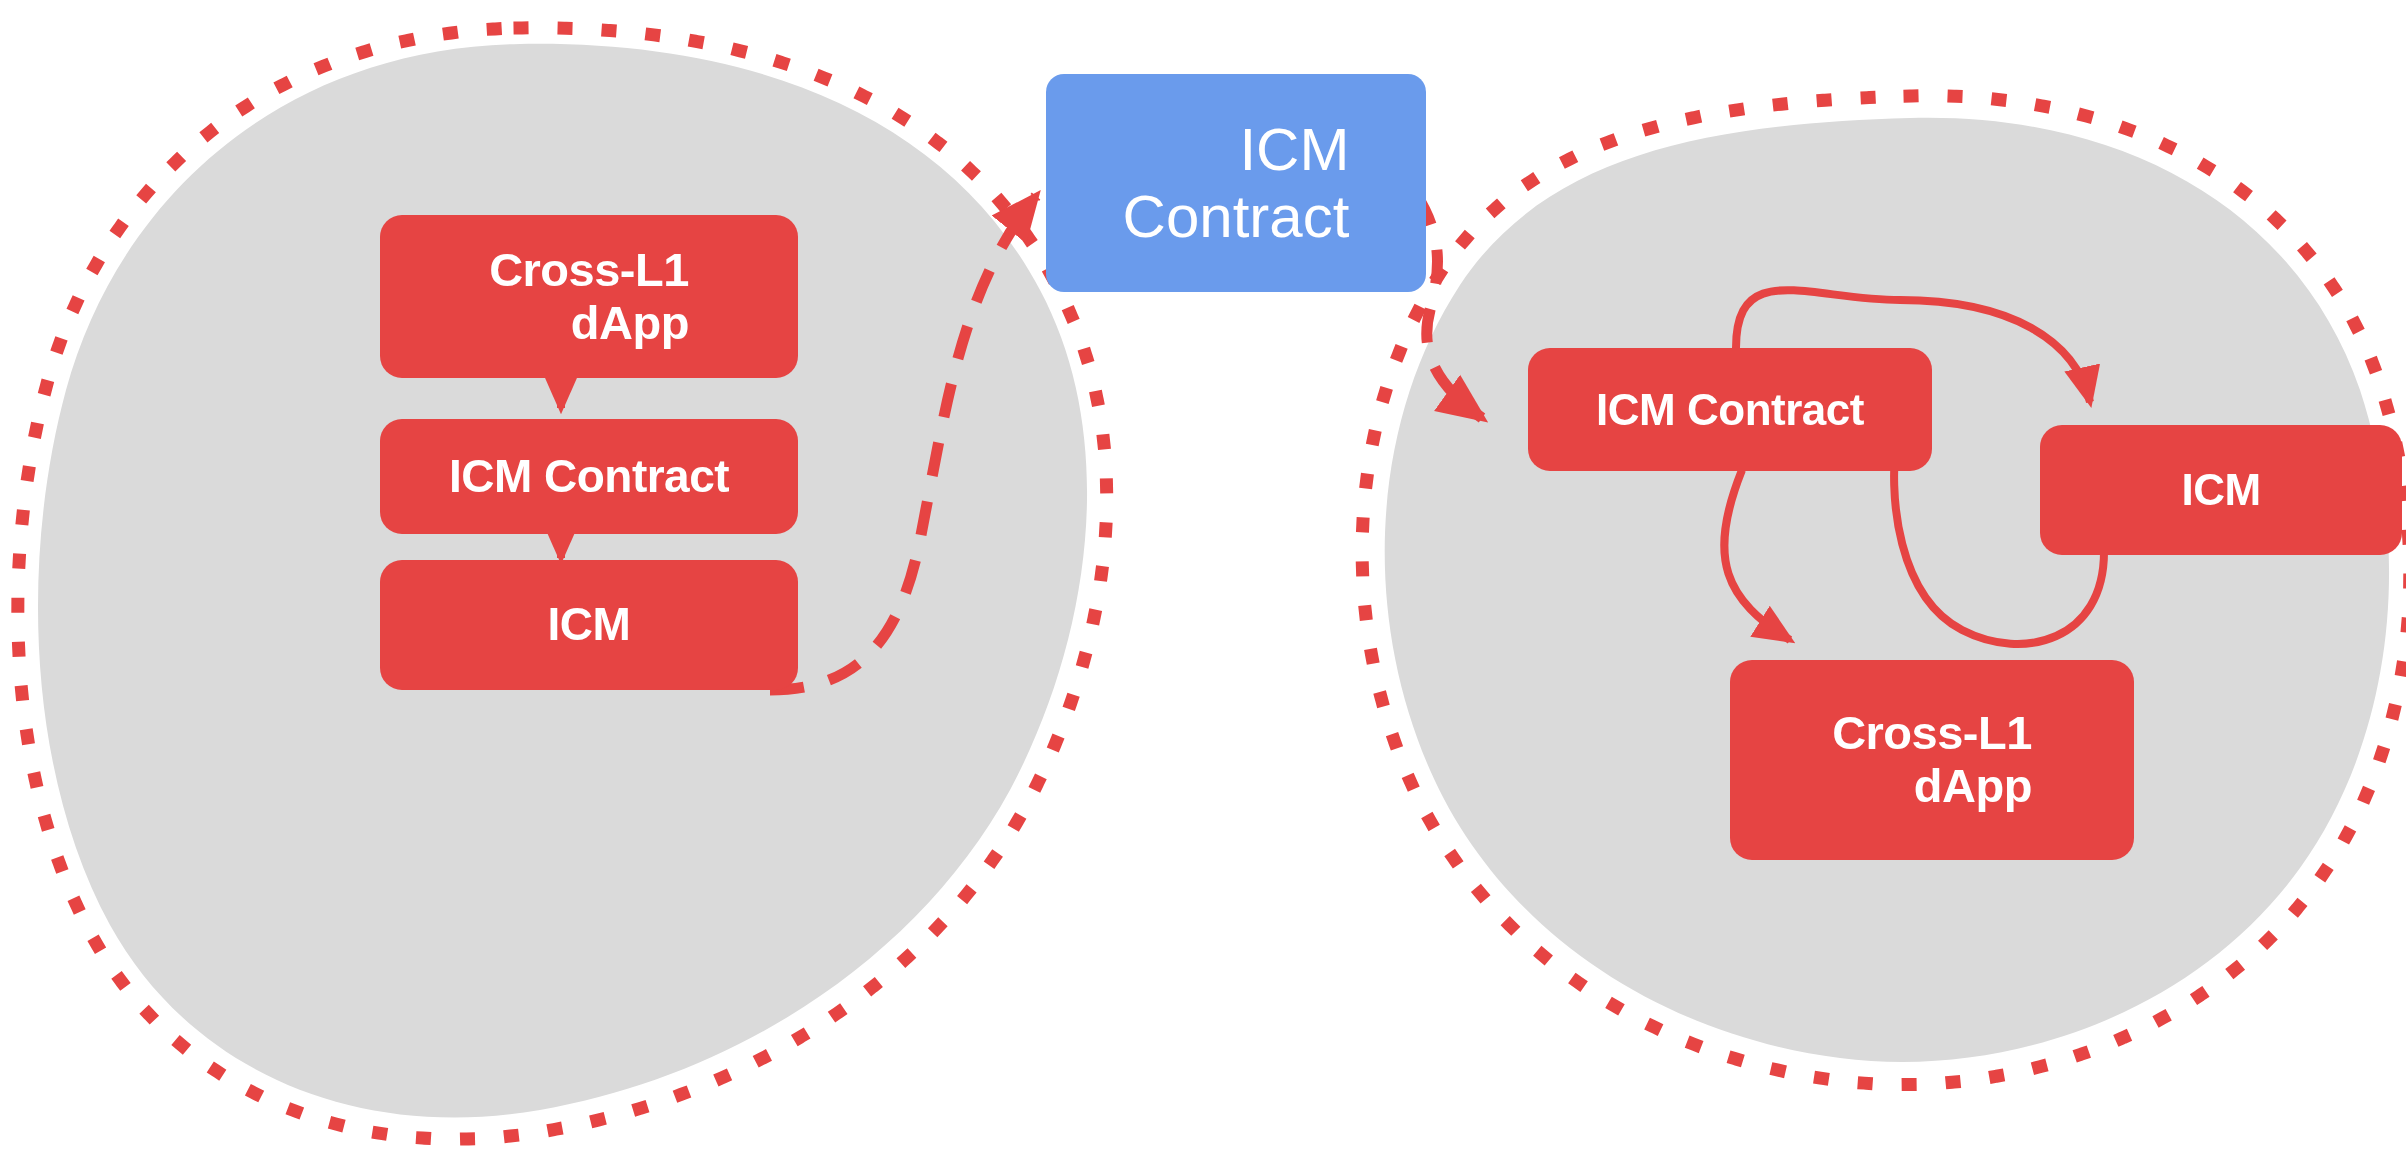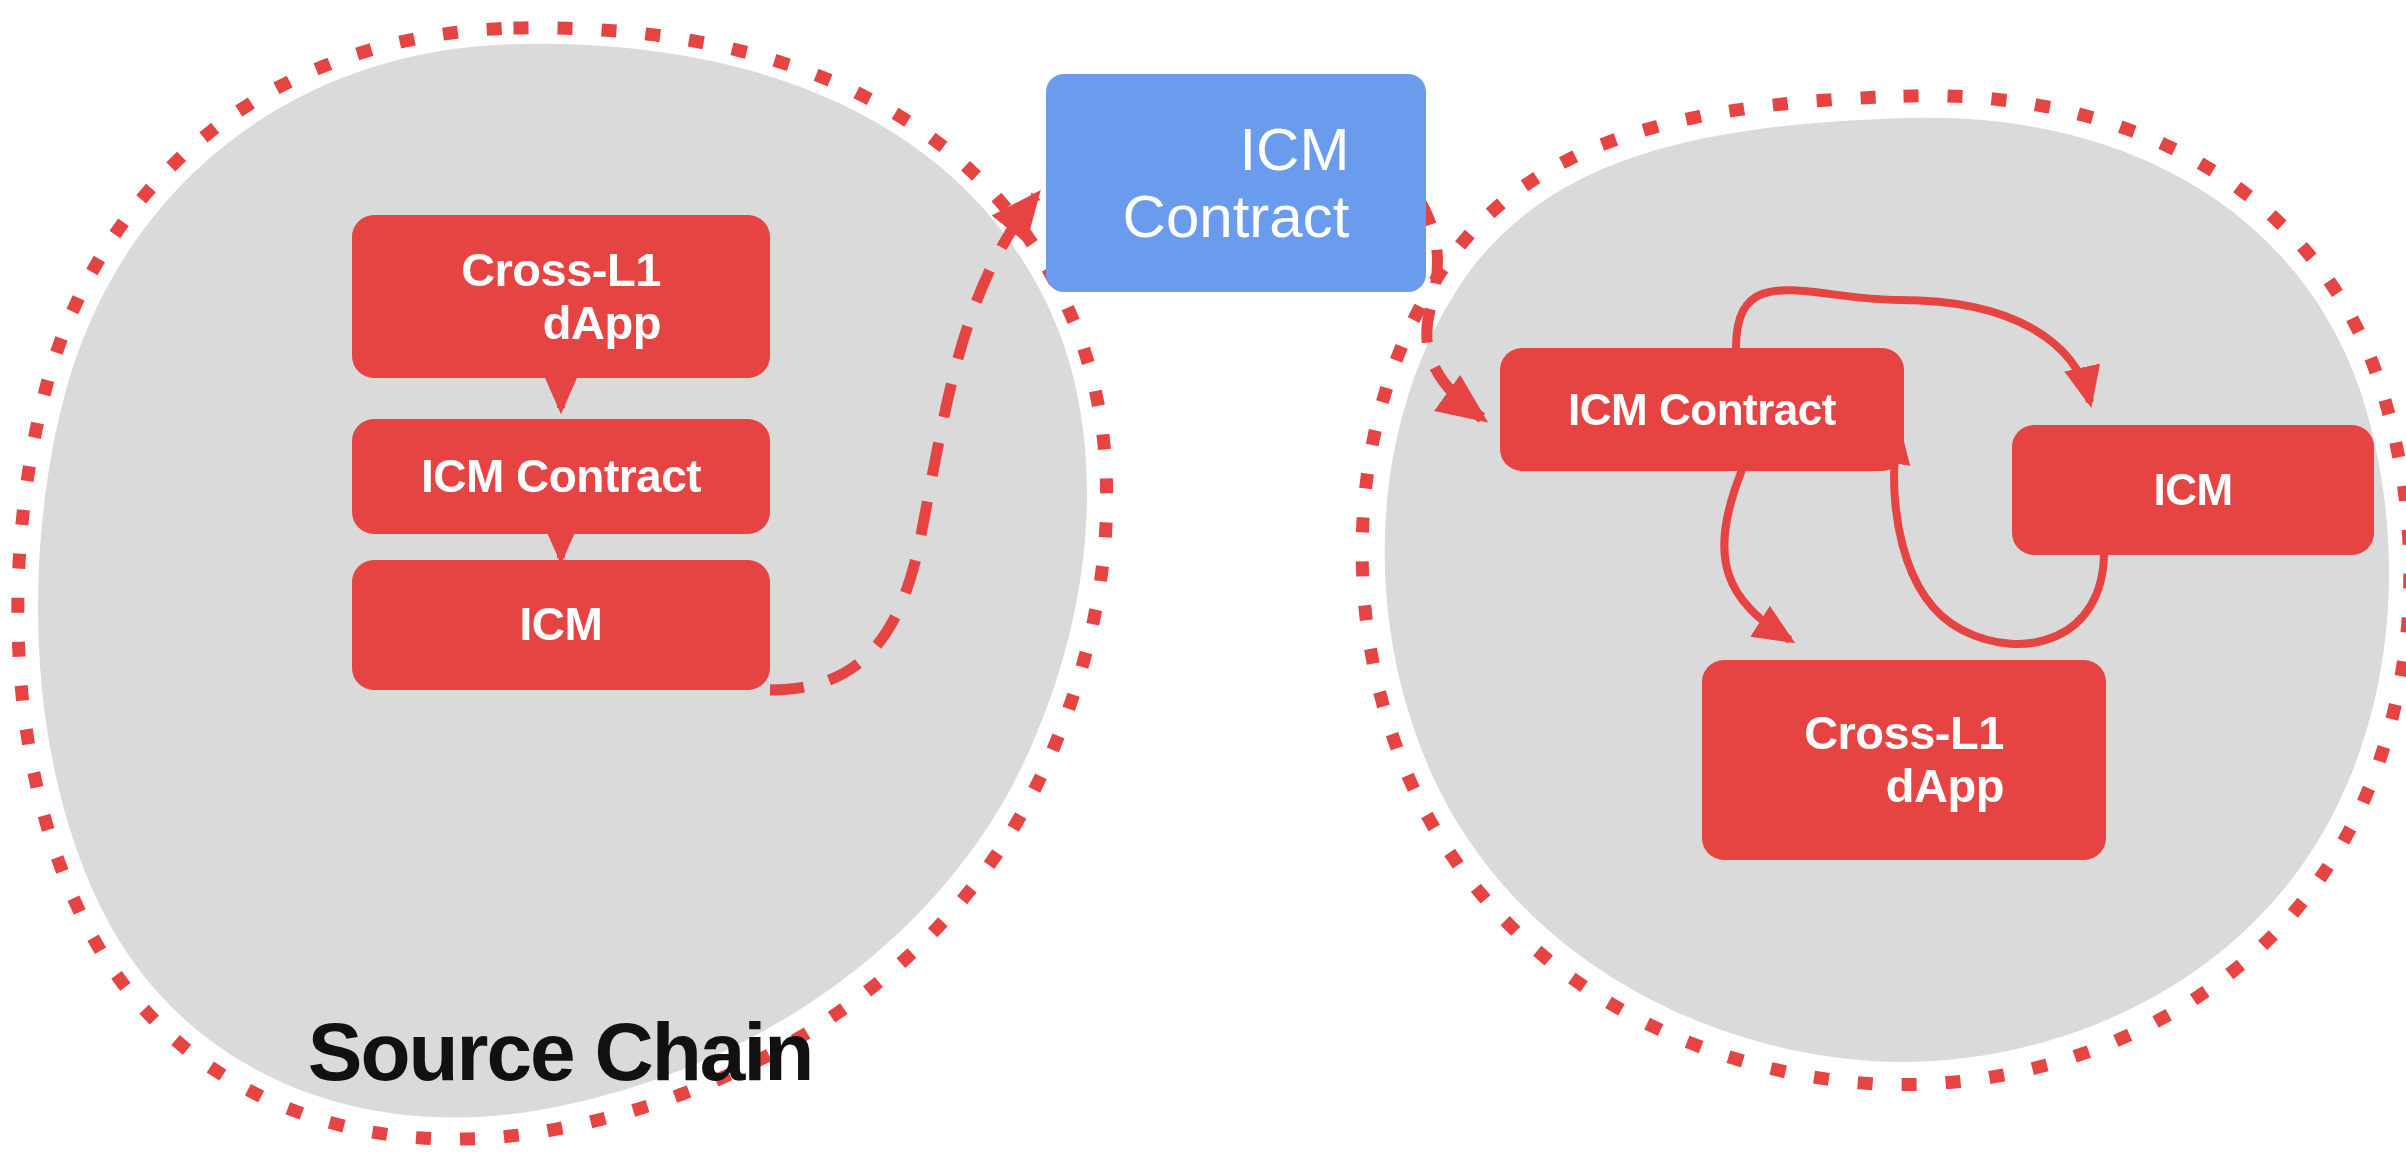--- a/index.html
+++ b/index.html
@@ -15,21 +15,21 @@
     position:absolute;
     display:flex;align-items:center;justify-content:center;
     text-align:right;
     border-radius:22px;
     color:#ffffff;
     font-weight:bold;
     line-height:1.12;
     letter-spacing:-0.5px;
     -webkit-font-smoothing:antialiased;
   }
-  .node.red{background:#E64443;}
+  .node.red{background:#E64443;margin-left:28px;}
   .node.blue{background:#6A9BEC;font-weight:normal;letter-spacing:0px;}
   .chain-label{
     position:absolute;
     color:#111111;
     font-weight:bold;
     font-size:82px;
     letter-spacing:-2px;
     white-space:nowrap;
     text-align:center;
   }
@@ -135,16 +135,15 @@
     <span>ICM</span>
   </div>
 
   <div class="node red" style="left:1702px;top:660px;width:404px;height:200px;font-size:47px;">
     <span>
       <span>Cross-L1</span><br>
       <span>dApp</span>
     </span>
   </div>
 
-  <div class="chain-label" style="left:0px;top:1005px;width:1120px;">Source Chain</div>
 
 
 </div>
 
 </body></html>

